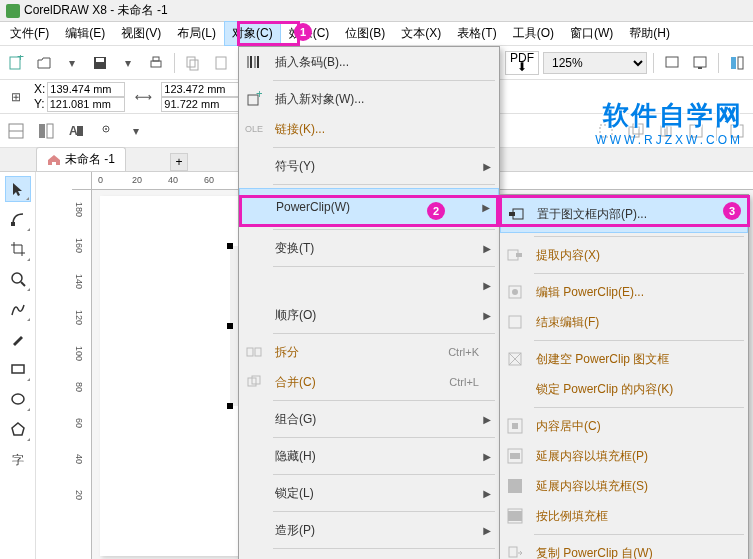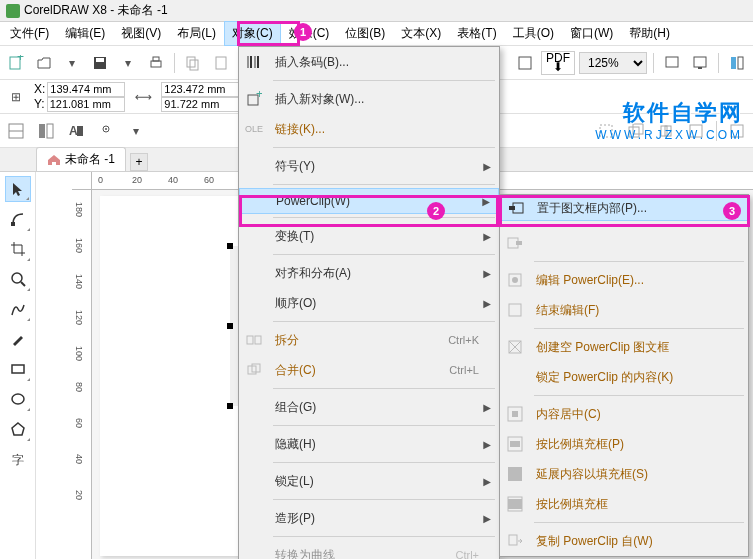--- a/index.html
+++ b/index.html
@@ -10,57 +10,57 @@
 .menubar-item { padding: 4px 8px; cursor: pointer; }
 .menubar-item.active { background: #cce8ff; border: 1px solid #99d1ff; padding: 3px 7px; }
 .toolbar { height: 34px; display: flex; align-items: center; padding: 0 4px; background: #fff; border-bottom: 1px solid #e0e0e0; gap: 4px; }
 .tb-btn { width: 24px; height: 24px; display: flex; align-items: center; justify-content: center; color: #555; }
 .tb-sep { width: 1px; height: 20px; background: #d0d0d0; margin: 0 2px; }
 .propbar { height: 34px; display: flex; align-items: center; padding: 0 4px; background: #fff; border-bottom: 1px solid #e0e0e0; gap: 6px; }
 .propbar2 { height: 34px; display: flex; align-items: center; padding: 0 4px; background: #fff; border-bottom: 1px solid #e0e0e0; gap: 6px; }
 .coord-group { display: flex; flex-direction: column; font-size: 11px; line-height: 13px; }
 .coord-row { display: flex; align-items: center; gap: 2px; }
 .coord-input { width: 78px; height: 15px; border: 1px solid #ccc; padding: 0 2px; font-size: 11px; }
-.tabbar { height: 24px; display: flex; align-items: flex-end; background: #f0f0f0; border-bottom: 1px solid #d0d0d0; padding-left: 36px; }
+.tabbar { height: 24px; display: flex; align-items: flex-end; background: #f0f0f0; border-bottom: 1px solid #d0d0d0; padding-left: 36px; gap: 40px; }
 .tab { background: #fff; border: 1px solid #d0d0d0; border-bottom: none; padding: 3px 10px; display: flex; align-items: center; gap: 4px; border-radius: 3px 3px 0 0; }
 .tab-home { width: 14px; height: 12px; }
 .tab-add { width: 18px; height: 18px; background: #e8e8e8; margin-left: 4px; display: flex; align-items: center; justify-content: center; border: 1px solid #d0d0d0; }
 .toolbox { width: 36px; background: #fff; border-right: 1px solid #e0e0e0; display: flex; flex-direction: column; align-items: center; padding-top: 4px; gap: 4px; position: absolute; left: 0; top: 172px; height: 390px; z-index: 1; }
 .tool { width: 26px; height: 26px; display: flex; align-items: center; justify-content: center; color: #555; position: relative; }
 .tool.active { background: #cce8ff; border: 1px solid #99d1ff; }
 .tool-corner { position: absolute; right: 1px; bottom: 1px; width: 0; height: 0; border-left: 3px solid transparent; border-bottom: 3px solid #888; }
 .canvas-area { margin-left: 36px; flex: 1; position: relative; background: #f5f5f5; }
 .ruler-h { position: absolute; top: 0; left: 20px; right: 0; height: 18px; background: #fff; border-bottom: 1px solid #bbb; display: flex; font-size: 9px; }
 .ruler-v { position: absolute; top: 18px; left: 0; width: 20px; bottom: 0; background: #fff; border-right: 1px solid #bbb; font-size: 9px; }
 .ruler-tick { position: absolute; font-size: 9px; color: #555; }
 .ruler-corner { position: absolute; top: 0; left: 0; width: 20px; height: 18px; background: #fff; border-right: 1px solid #bbb; border-bottom: 1px solid #bbb; }
 .page { position: absolute; left: 28px; top: 24px; width: 200px; height: 360px; background: #fff; box-shadow: 2px 2px 4px rgba(0,0,0,0.15); }
 .sel-handle { position: absolute; width: 6px; height: 6px; background: #000; }
 
 .menu-main { position: absolute; left: 238px; top: 46px; width: 262px; background: #f0f0f0; border: 1px solid #a0a0a0; box-shadow: 3px 3px 6px rgba(0,0,0,0.25); z-index: 100; }
 .menu-item { display: flex; align-items: center; height: 30px; padding: 0 8px 0 0; position: relative; }
 .menu-item.disabled { color: #aaa; }
-.menu-item.hover { background: #cce8ff; border: 1px solid #99d1ff; height: 26px; padding: 0 7px 0 0; }
+.menu-item.hover { background: #cce8ff; border: 1px solid #99d1ff; height: 38px; padding: 0 7px 0 0; }
 .menu-icon { width: 30px; height: 100%; display: flex; align-items: center; justify-content: center; color: #666; }
 .menu-label { flex: 1; padding-left: 6px; color: #333; }
 .menu-item.disabled .menu-label { color: #a16207; }
 .menu-shortcut { color: #888; font-size: 11px; padding-right: 12px; }
 .menu-arrow { position: absolute; right: 8px; font-size: 10px; color: #555; }
 .menu-sep { height: 1px; background: #d0d0d0; margin: 3px 4px 3px 34px; }
 
 .submenu { position: absolute; left: 499px; top: 194px; width: 250px; background: #f0f0f0; border: 1px solid #a0a0a0; box-shadow: 3px 3px 6px rgba(0,0,0,0.25); z-index: 101; }
 
 .callout { position: absolute; border: 3px solid #e91eb8; z-index: 200; pointer-events: none; }
 .callout-badge { position: absolute; width: 18px; height: 18px; border-radius: 50%; background: #e91eb8; color: #fff; display: flex; align-items: center; justify-content: center; font-size: 11px; font-weight: bold; z-index: 201; }
 
 .watermark { position: absolute; right: 10px; top: 98px; z-index: 50; text-align: right; }
-.wm-main { font-size: 22px; font-weight: bold; color: #0080e8; letter-spacing: 2px; text-shadow: 1px 1px 0 #fff, -1px -1px 0 #fff; }
+.wm-main { font-size: 26px; font-weight: bold; color: #0080e8; letter-spacing: 2px; text-shadow: 1px 1px 0 #fff, -1px -1px 0 #fff; }
 .wm-sub { font-size: 12px; color: #0080e8; letter-spacing: 3px; }
 
-.zoom-select { width: 68px; height: 22px; border: 1px solid #ccc; padding: 0 4px; }
+.zoom-select { width: 104px; height: 22px; border: 1px solid #ccc; padding: 0 4px; }
 .pdf-btn { border: 1px solid #ccc; padding: 2px 4px; font-size: 10px; display: flex; flex-direction: column; align-items: center; line-height: 9px; }
 
 .snap-ic { color: #555; }
 svg { display: block; }
 </style>
 </head>
 <body>
 
 <div class="titlebar">
   <div class="app-icon"></div>
@@ -375,21 +375,20 @@
     </div>
   <div class="menu-sep"></div>
   <div class="menu-item">
       <div class="menu-icon"></div>
       <span class="menu-label">变换(T)</span>
       <span class="menu-arrow">▶</span>
     </div>
   <div class="menu-sep"></div>
   <div class="menu-item">
       <div class="menu-icon"></div>
-      <span class="menu-label">对齐和分布(A)</span>
       <span class="menu-arrow">▶</span>
     </div>
   <div class="menu-item">
       <div class="menu-icon"></div>
       <span class="menu-label">顺序(O)</span>
       <span class="menu-arrow">▶</span>
     </div>
   <div class="menu-sep"></div>
   <div class="menu-item disabled">
       <div class="menu-icon">
@@ -454,20 +453,21 @@
       <span class="menu-label">置于图文框内部(P)...</span>
     </div>
   <div class="menu-sep"></div>
   <div class="menu-item disabled">
       <div class="menu-icon">
         <svg width="18" height="16">
           <rect x="2" y="3" width="10" height="10" fill="none" stroke="#bbb"></rect>
           <rect x="10" y="6" width="6" height="4" fill="#bbb"></rect>
         </svg>
       </div>
+      <span class="menu-label">提取内容(X)</span>
     </div>
   <div class="menu-sep"></div>
   <div class="menu-item disabled">
       <div class="menu-icon">
         <svg width="16" height="16">
           <rect x="2" y="2" width="12" height="12" fill="none" stroke="#bbb"></rect>
           <circle cx="8" cy="8" r="3" fill="#bbb"></circle>
         </svg>
       </div>
       <span class="menu-label">编辑 PowerClip(E)...</span>
@@ -505,21 +505,21 @@
       </div>
       <span class="menu-label">内容居中(C)</span>
     </div>
   <div class="menu-item disabled">
       <div class="menu-icon">
         <svg width="16" height="16">
           <rect x="1" y="1" width="14" height="14" fill="none" stroke="#bbb"></rect>
           <rect x="3" y="5" width="10" height="6" fill="#bbb"></rect>
         </svg>
       </div>
-      <span class="menu-label">按比例填充框(P)</span>
+      <span class="menu-label">延展内容以填充框(P)</span>
     </div>
   <div class="menu-item disabled">
       <div class="menu-icon">
         <svg width="16" height="16">
           <rect x="1" y="1" width="14" height="14" fill="#bbb"></rect>
         </svg>
       </div>
       <span class="menu-label">延展内容以填充框(S)</span>
     </div>
   <div class="menu-item disabled">

